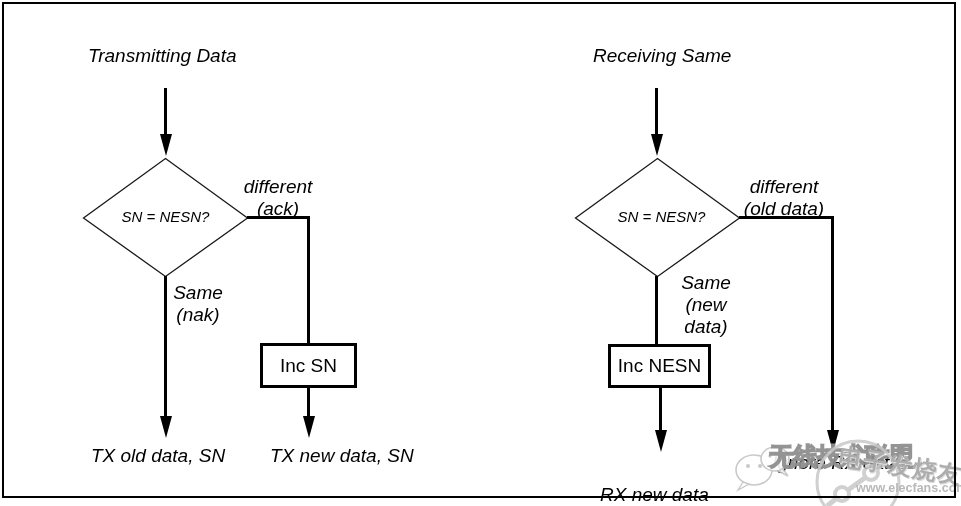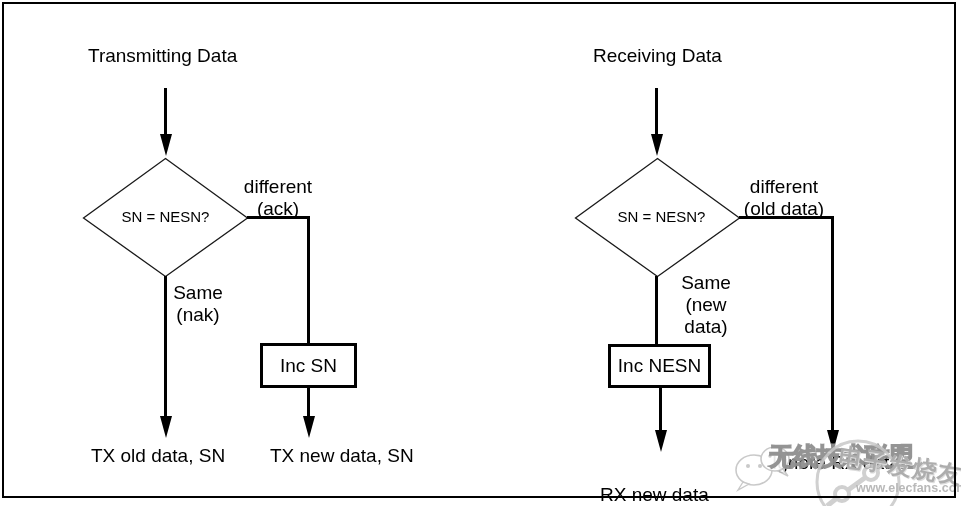--- a/index.html
+++ b/index.html
@@ -1,21 +1,21 @@
 <!DOCTYPE html>
 <html><head>
 <meta charset="utf-8">
 <style>
   html,body{margin:0;padding:0;background:#fff;}
   #page{position:relative;width:961px;height:506px;background:#ffffff;overflow:hidden;
         font-family:"Liberation Sans","DejaVu Sans",sans-serif;color:#000;}
   .frame{position:absolute;left:2px;top:2px;width:954px;height:496px;
          border:2px solid #000;box-sizing:border-box;z-index:4;pointer-events:none;}
   .chart{position:absolute;inset:0;z-index:1;}
-  .label{position:absolute;font-size:19px;line-height:22px;white-space:nowrap;color:#000;}
+  .label{position:absolute;font-size:19px;line-height:22px;white-space:nowrap;color:#000;font-style:italic;}
   .center{text-align:center;white-space:normal;}
   .decision-label{font-size:15px;}
   .shaft-v{position:absolute;width:3px;background:#000;}
   .shaft-h{position:absolute;height:3px;background:#000;}
   .head-down{position:absolute;width:0;height:0;
              border-left:6px solid transparent;border-right:6px solid transparent;
              border-top:22px solid #000;}
   .pbox{position:absolute;border:3px solid #000000;box-sizing:border-box;background:#fff;
         display:flex;align-items:center;justify-content:center;font-size:19px;}
   .diamond{position:absolute;}
@@ -63,21 +63,21 @@
       <span>Inc SN</span>
     </div>
     <div class="shaft-v" style="left:307px;top:386px;height:31px;"></div>
     <div class="head-down" style="left:303px;top:416px;"></div>
 
     <div class="label" style="left:270px;top:445px;">TX new data, SN</div>
     <div class="label" style="left:91px;top:445px;">TX old data, SN</div>
   </div>
 
   <div class="chart">
-    <div class="label" style="left:593px;top:45px;">Receiving Data</div>
+    <div class="label" style="left:593px;top:45px;">Receiving Same</div>
 
     <div class="shaft-v" style="left:655px;top:88px;height:48px;"></div>
     <div class="head-down" style="left:651px;top:134px;"></div>
 
     <svg class="diamond" style="left:574px;top:157px;" width="167" height="121">
       <polygon points="83.5,1.5 165.5,61 83.5,119.5 1.5,61" fill="#ffffff" stroke="#1a1a1a" stroke-width="1.3"></polygon>
     </svg>
     <div class="label decision-label center" style="left:578px;top:206px;width:167px;">SN = NESN?</div>
 
     <div class="label center" style="left:740px;top:176px;width:88px;">

